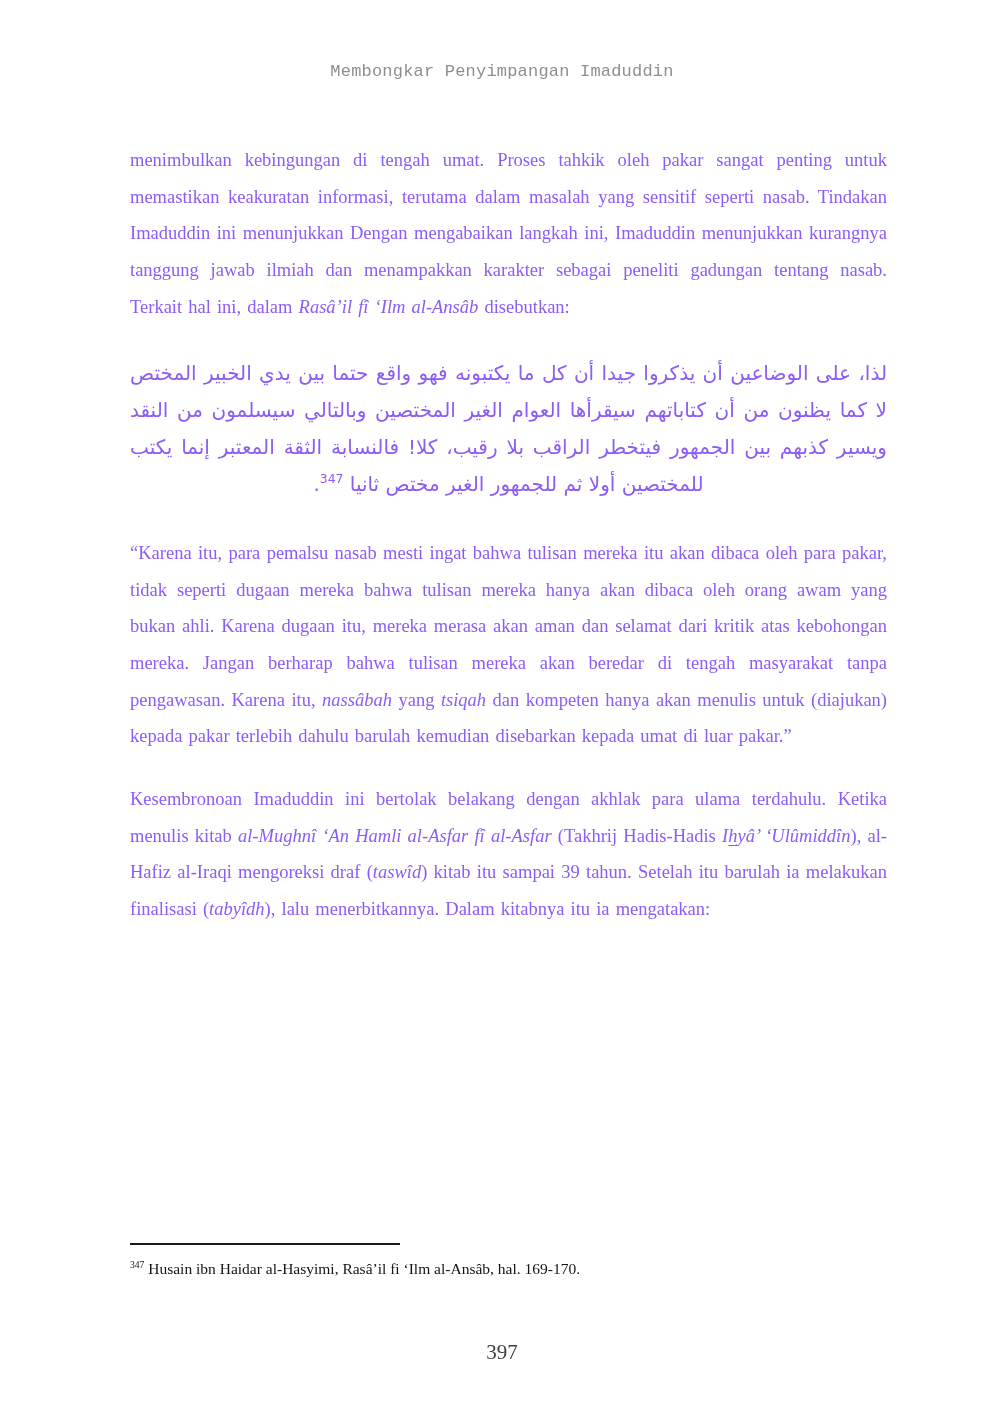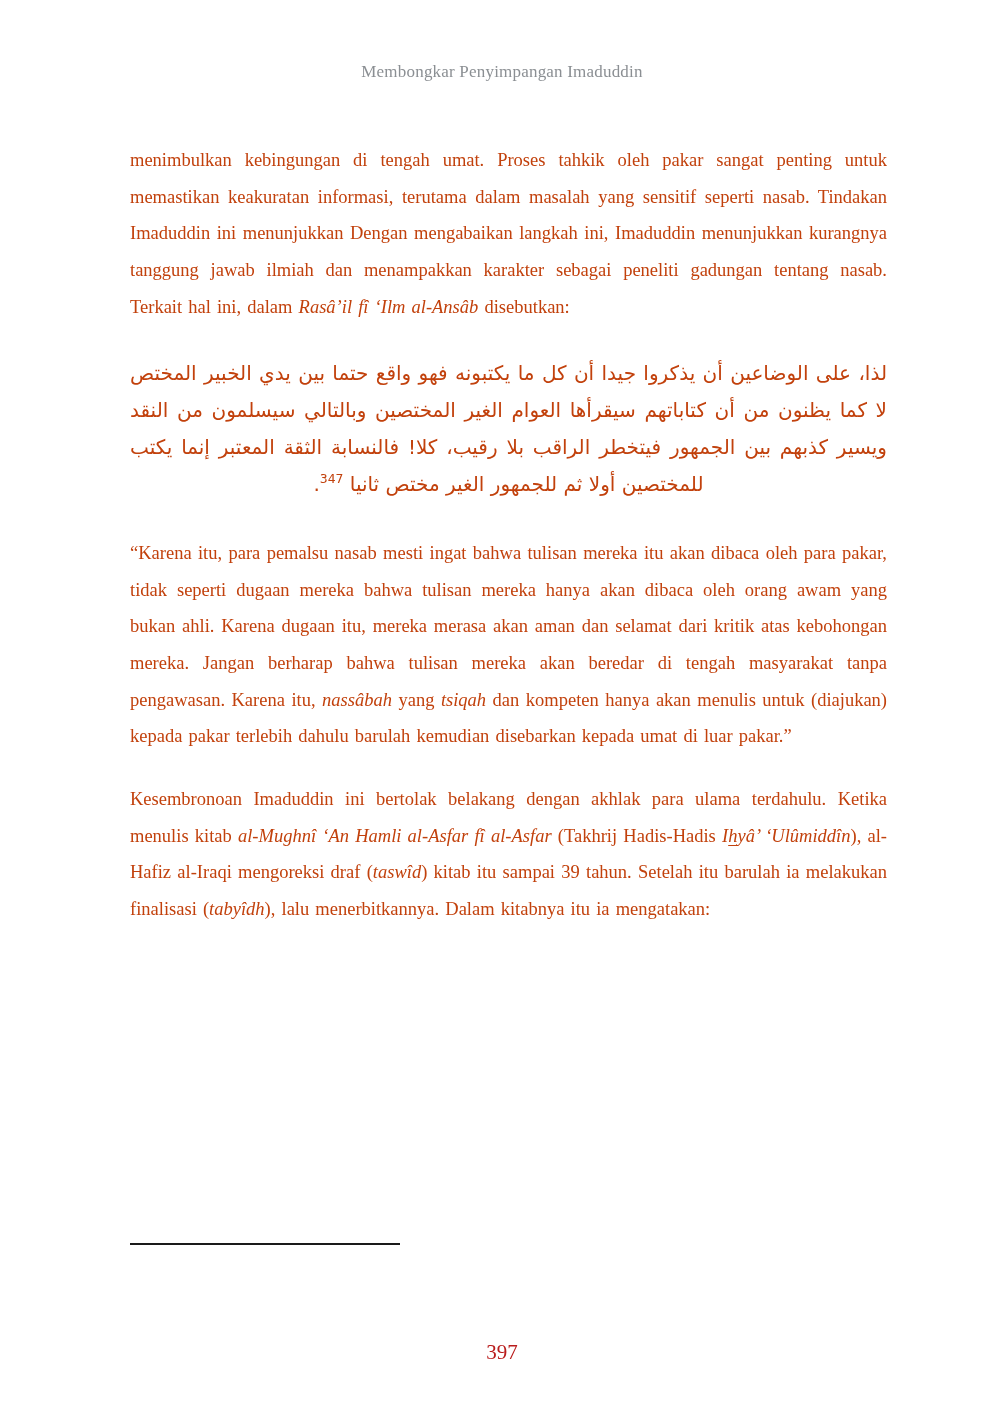--- a/index.html
+++ b/index.html
@@ -15,40 +15,40 @@
     color: #141414;
     overflow: hidden;
   }
 
   .running-header {
     position: absolute;
     top: 62px;
     left: 0;
     width: 100%;
     text-align: center;
-    font-family: Liberation Serif, serif;
+    font-family: Liberation Mono, monospace;
     font-size: 17px;
     letter-spacing: 0.2px;
     color: #8b8f93;
   }
 
   .content {
     position: absolute;
     top: 142px;
     left: 130px;
     width: 757px;
   }
 
   .para {
     font-size: 18.5px;
     line-height: 1.98;
     text-align: justify;
     text-align-last: left;
     word-spacing: 1.5px;
-    color: #c2410c;
+    color: #8b5cf6;
     margin: 0 0 26px 0;
   }
 
   .para.ar {
     direction: rtl;
     font-family: "DejaVu Sans", sans-serif;
     font-size: 20px;
     font-weight: 500;
     line-height: 1.85;
     text-align: justify;
@@ -85,36 +85,37 @@
     color: #141414;
   }
 
   .page-number {
     position: absolute;
     top: 1340px;
     left: 0;
     width: 100%;
     text-align: center;
     font-size: 21px;
-    color: #b91c1c;
+    color: #404040;
   }
 </style>
 </head>
 <body>
 
 <div class="page">
 
   <div class="running-header">Membongkar Penyimpangan Imaduddin</div>
 
   <div class="content" id="content">
       <p class="para id"><span>menimbulkan kebingungan di tengah umat. Proses tahkik oleh pakar sangat penting untuk memastikan keakuratan informasi, terutama dalam masalah yang sensitif seperti nasab. Tindakan Imaduddin ini menunjukkan Dengan mengabaikan langkah ini, Imaduddin menunjukkan kurangnya tanggung jawab ilmiah dan menampakkan karakter sebagai peneliti gadungan tentang nasab. Terkait hal ini, dalam </span><i>Rasâ’il fî ‘Ilm al-Ansâb</i><span> disebutkan:</span></p>
       <p class="para ar" dir="rtl" lang="ar"><span>لذا، على الوضاعين أن يذكروا جيدا أن كل ما يكتبونه فهو واقع حتما بين يدي الخبير المختص لا كما يظنون من أن كتاباتهم سيقرأها العوام الغير المختصين وبالتالي سيسلمون من النقد ويسير كذبهم بين الجمهور فيتخطر الراقب بلا رقيب، كلا! فالنسابة الثقة المعتبر إنما يكتب للمختصين أولا ثم للجمهور الغير مختص ثانيا </span><sup>347</sup><span>.</span></p>
       <p class="para id"><span>“Karena itu, para pemalsu nasab mesti ingat bahwa tulisan mereka itu akan dibaca oleh para pakar, tidak seperti dugaan mereka bahwa tulisan mereka hanya akan dibaca oleh orang awam yang bukan ahli. Karena dugaan itu, mereka merasa akan aman dan selamat dari kritik atas kebohongan mereka. Jangan berharap bahwa tulisan mereka akan beredar di tengah masyarakat tanpa pengawasan. Karena itu, </span><i>nassâbah</i><span> yang </span><i>tsiqah</i><span> dan kompeten hanya akan menulis untuk (diajukan) kepada pakar terlebih dahulu barulah kemudian disebarkan kepada umat di luar pakar.”</span></p>
       <p class="para id"><span>Kesembronoan Imaduddin ini bertolak belakang dengan akhlak para ulama terdahulu. Ketika menulis kitab </span><i>al-Mughnî ‘An Hamli al-Asfar fî al-Asfar</i><span> (Takhrij Hadis-Hadis </span><i>I</i><i class="u">h</i><i>yâ’ ‘Ulûmiddîn</i><span>), al-Hafiz al-Iraqi mengoreksi draf (</span><i>taswîd</i><span>) kitab itu sampai 39 tahun. Setelah itu barulah ia melakukan finalisasi (</span><i>tabyîdh</i><span>), lalu menerbitkannya. Dalam kitabnya itu ia mengatakan:</span></p>
     </div>
 
   <div class="footnote-area">
     <div class="fn-rule"></div>
+    <div class="fn-text"><sup>347</sup> <span>Husain ibn Haidar al-Hasyimi, Rasâ’il fi ‘Ilm al-Ansâb, hal. 169-170.</span></div>
   </div>
 
   <div class="page-number">397</div>
 
 </div>
 
 </body></html>

